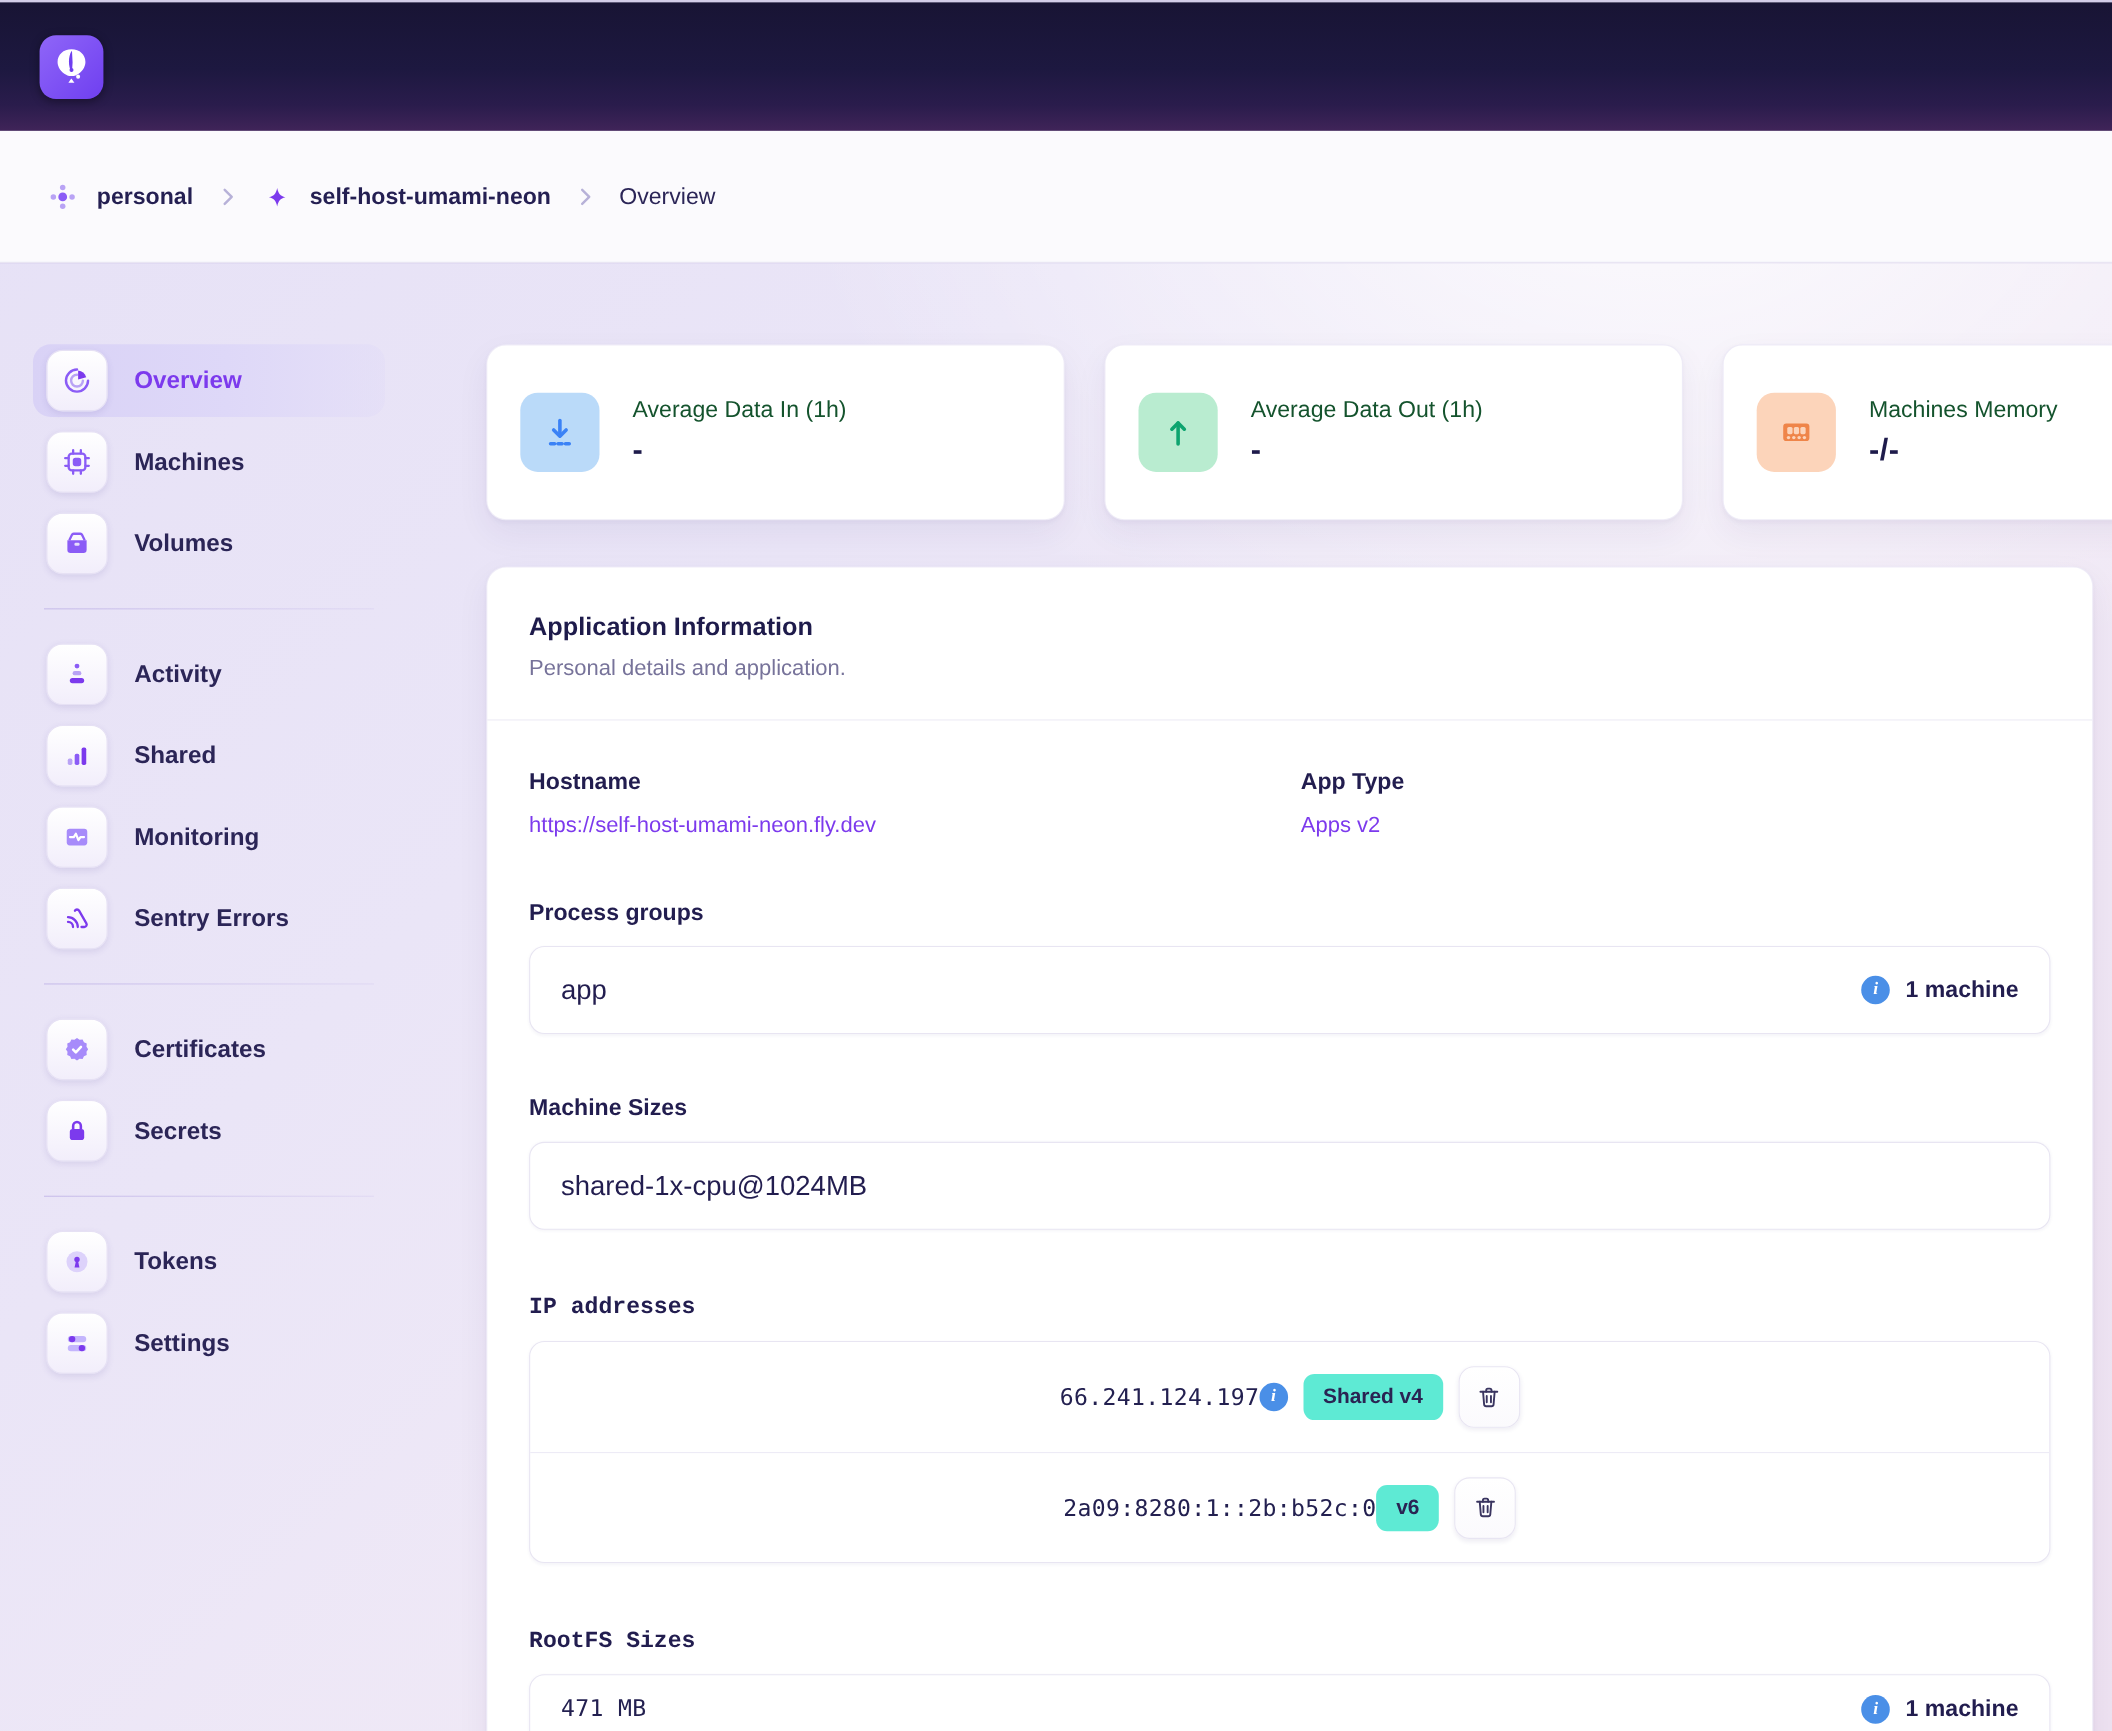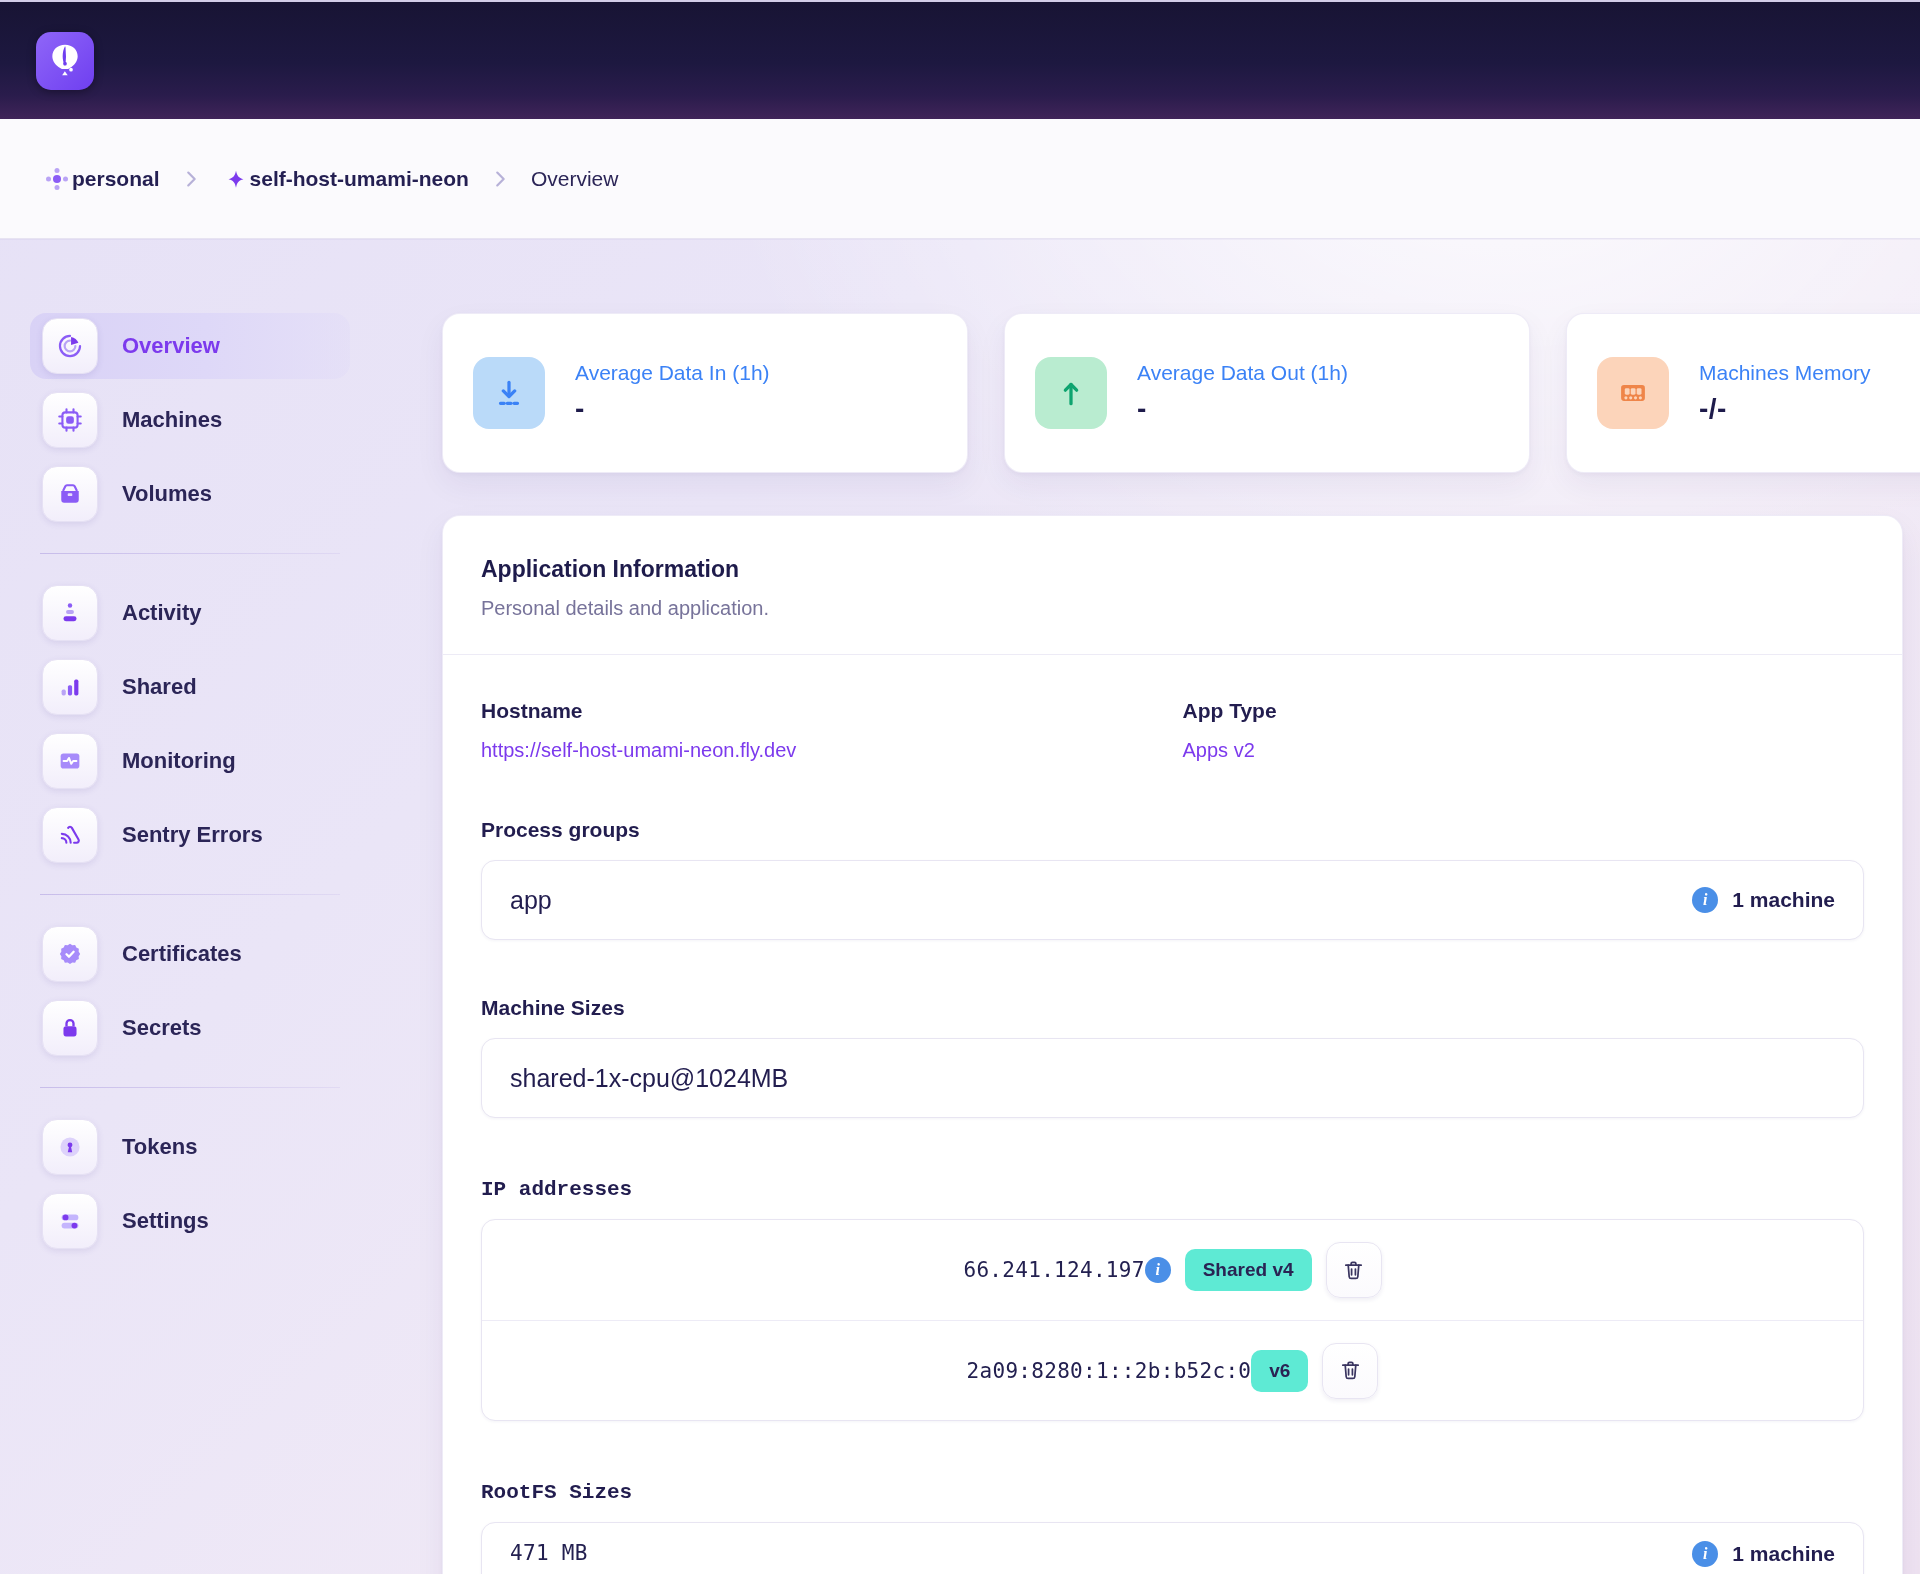--- a/index.html
+++ b/index.html
@@ -24,21 +24,21 @@
     display:flex; align-items:center; justify-content:center;
     box-shadow:0 2px 8px rgba(0,0,0,0.35);
   }
 
   
   .breadcrumb-bar {
     height:120px; background:#fbfafd; border-bottom:1px solid #e7e3f2;
     box-shadow:0 1px 0 rgba(120,100,190,0.06);
     display:flex; align-items:center; padding:0 42px;
   }
-  .crumb { display:flex; align-items:center; }
+  .crumb { display:flex; align-items:center; gap:16px; }
   .crumb-label { font-size:21px; font-weight:600; color:#241f52; }
   .crumb-label.current { font-weight:500; color:#2b2557; }
   .crumb-sep { margin:0 20px; display:flex; }
 
   
   .layout { display:flex; align-items:flex-start; padding:74px 0 0 30px; }
 
   
   .sidebar { width:320px; flex:0 0 320px; }
   .nav-item {
@@ -73,21 +73,21 @@
     box-shadow:0 2px 4px rgba(46,32,110,0.04), 0 12px 30px rgba(46,32,110,0.06);
     display:flex; align-items:center; gap:30px; padding:0 30px;
   }
   .stat-tile {
     width:72px; height:72px; border-radius:16px; flex:0 0 72px;
     display:flex; align-items:center; justify-content:center;
   }
   .stat-tile.blue   { background:#badaf9; }
   .stat-tile.green  { background:#b9ecd0; }
   .stat-tile.orange { background:#fcd4ba; }
-  .stat-title { font-size:21px; font-weight:500; color:#3b82f6; }
+  .stat-title { font-size:21px; font-weight:500; color:#14532d; }
   .stat-value { font-size:28px; font-weight:700; color:#1e1b4b; margin-top:8px; letter-spacing:0.5px; }
 
   
   .app-card {
     margin-top:42px; background:#ffffff; border-radius:18px;
     border:1px solid rgba(236,233,246,0.9);
     box-shadow:0 2px 4px rgba(46,32,110,0.04), 0 12px 30px rgba(46,32,110,0.06);
     padding-bottom:90px;
   }
   .app-card-header { padding:40px 38px 34px; border-bottom:1px solid #edebf6; }

